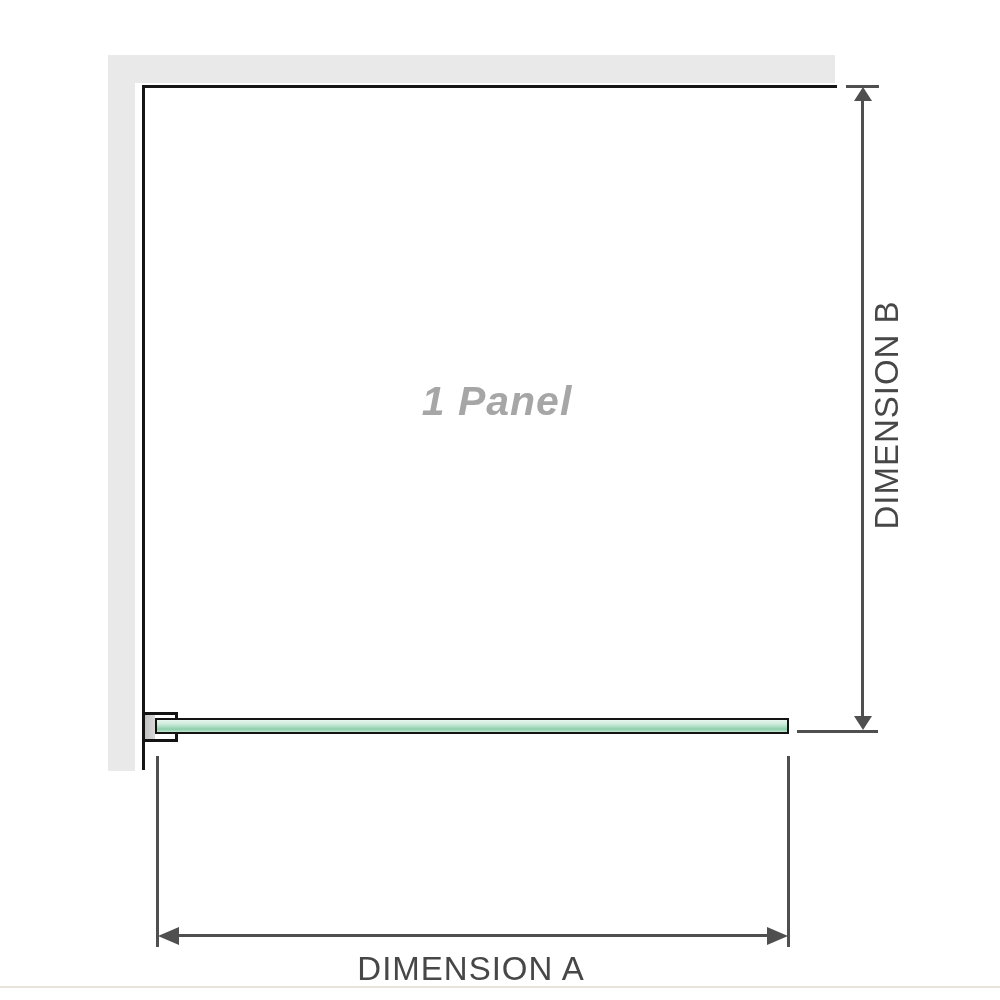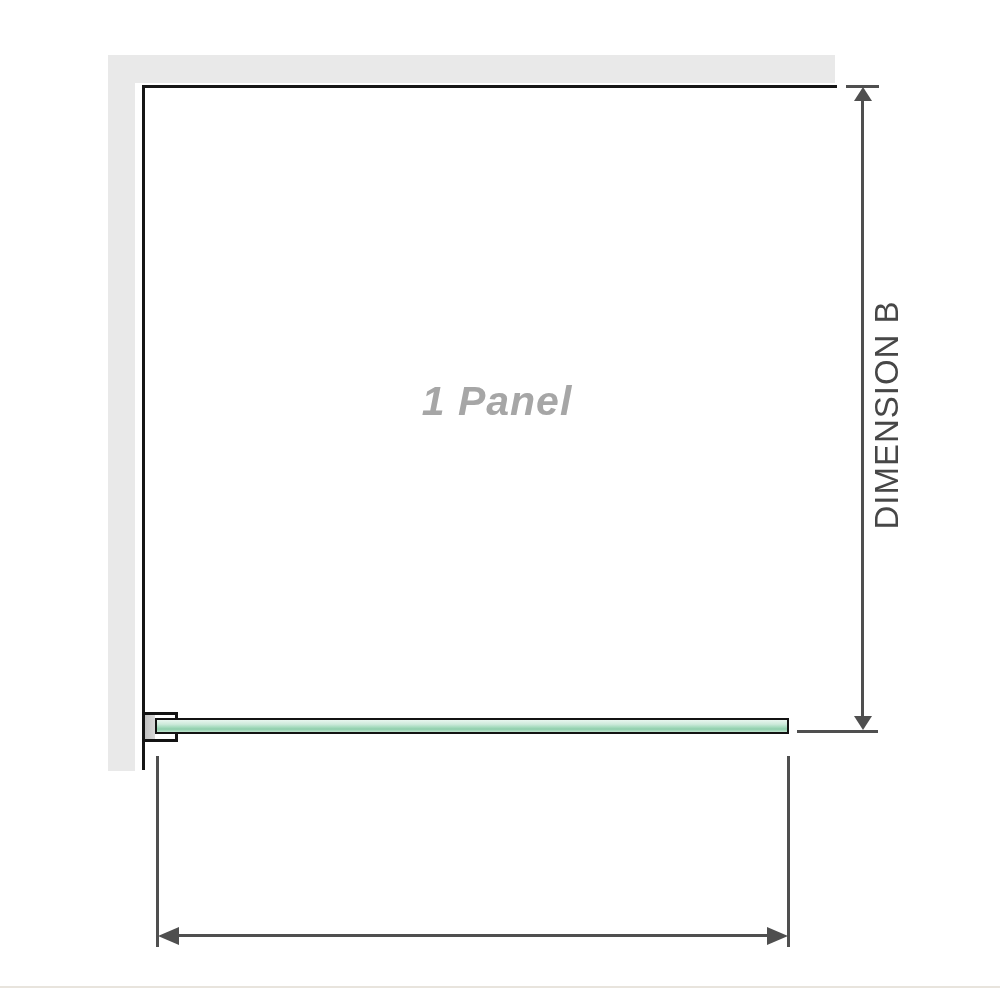--- a/index.html
+++ b/index.html
@@ -86,16 +86,17 @@
   <div class="abs dim dimb-line"></div>
   <div class="abs arrow arrow-up"></div>
   <div class="abs arrow arrow-down"></div>
   <div class="abs dim-label dimb-label">DIMENSION B</div>
 
   <div class="abs dim dima-ext-left"></div>
   <div class="abs dim dima-ext-right"></div>
   <div class="abs dim dima-line"></div>
   <div class="abs arrow arrow-left"></div>
   <div class="abs arrow arrow-right"></div>
+  <div class="abs dim-label dima-label">DIMENSION A</div>
 
   <div class="abs bottom-rule"></div>
 
 </div>
 
 </body></html>

